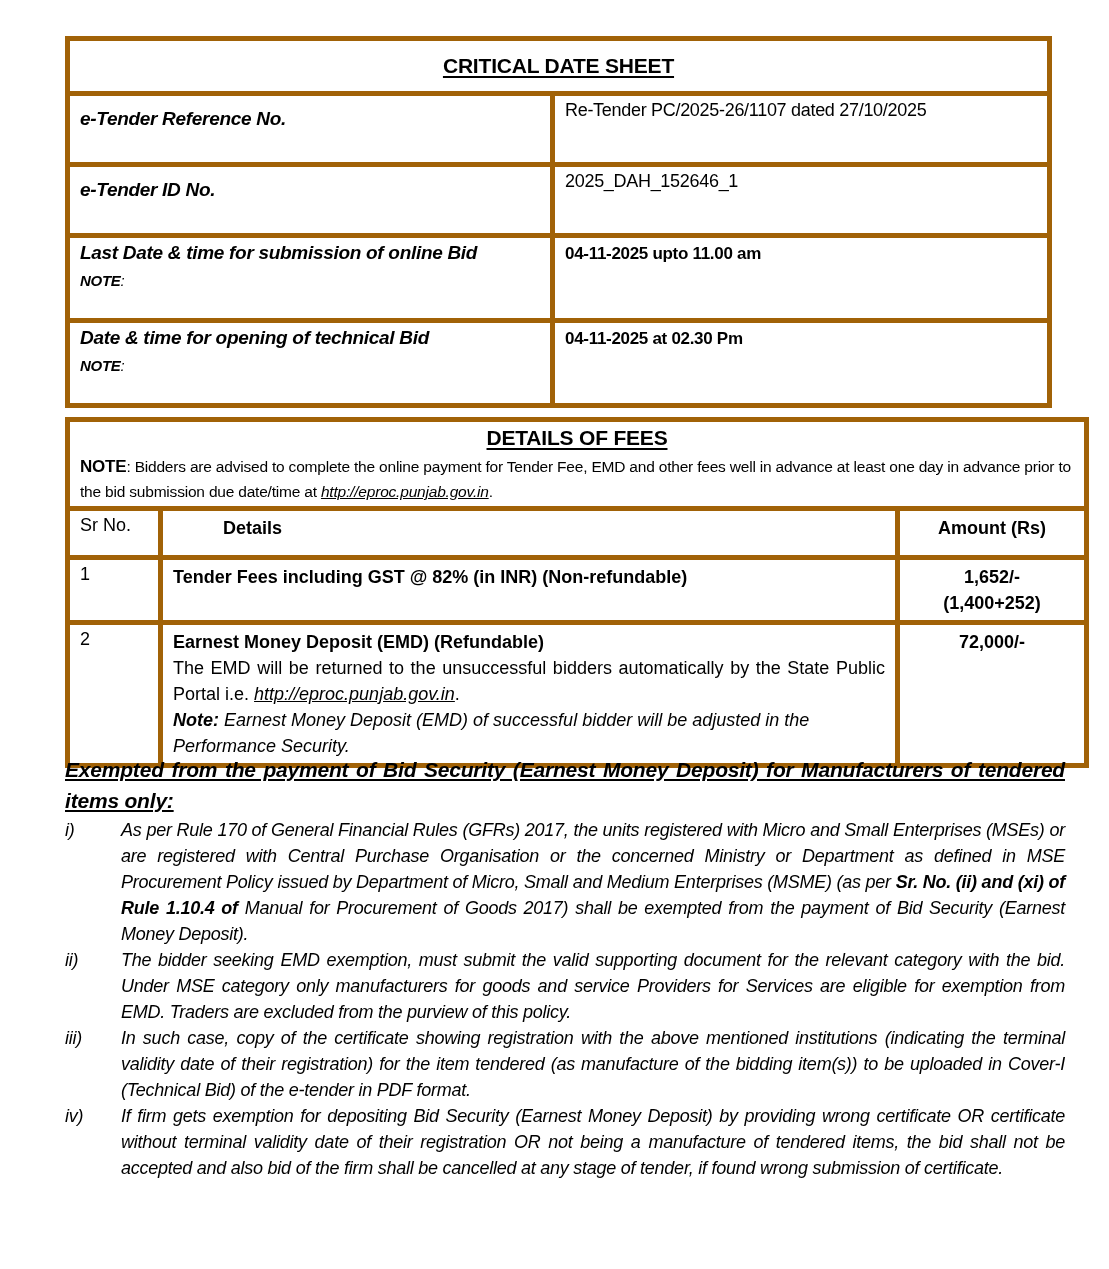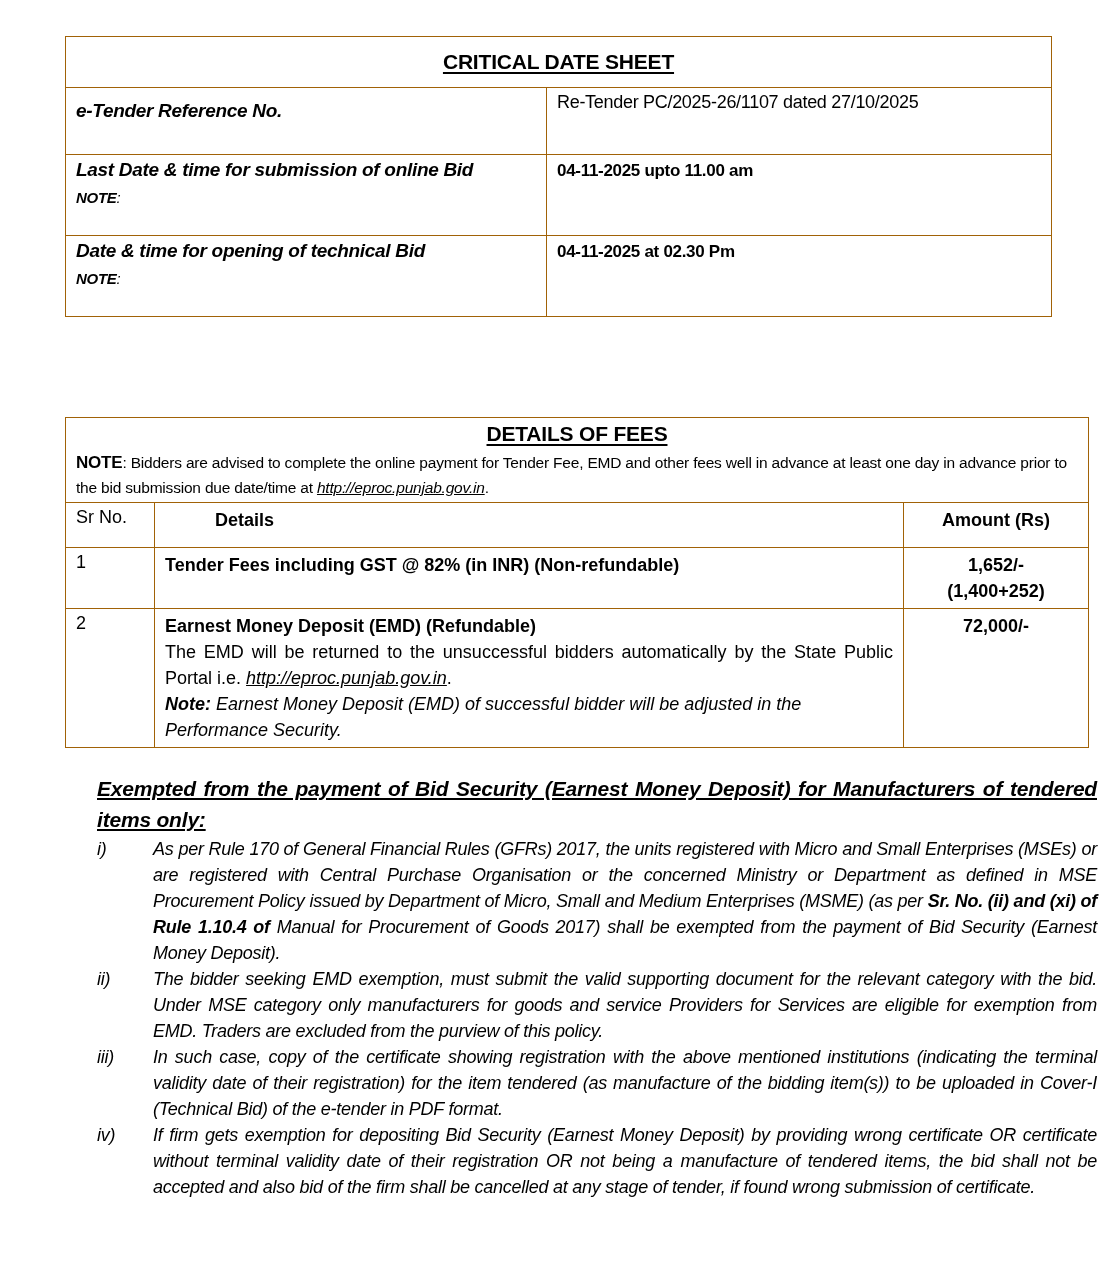--- a/index.html
+++ b/index.html
@@ -1,21 +1,21 @@
 <!DOCTYPE html>
 <html><head>
 <meta charset="utf-8">
 <style>
   html, body { margin: 0; padding: 0; background: #ffffff; }
   body { width: 1109px; height: 1269px; position: relative; overflow: hidden;
          font-family: "Liberation Sans", sans-serif; color: #000; }
   .doc { position: absolute; left: 0; top: 0; width: 1109px; }
 
   table { border-collapse: collapse; }
-  td { border: 1px solid #a16207; vertical-align: top; padding: 0; }
+  td { border: 5px solid #a16207; vertical-align: top; padding: 0; }
 
   
   #cds { position: absolute; left: 65px; top: 36px; width: 987px; }
   #cds .title-cell { height: 50px; text-align: center; vertical-align: middle; }
   .ttl { font-weight: bold; font-size: 21px; text-decoration: underline; text-underline-offset: 3px; letter-spacing: -0.2px; }
   #cds .lbl { width: 460px; padding: 12px 10px 0 10px; font-weight: bold; font-size: 19px; letter-spacing: -0.3px; font-style: italic; }
   #cds .val { padding: 4px 10px 0 10px; font-size: 18px; letter-spacing: -0.3px; }
   #cds .val.b { font-weight: bold; font-size: 17px; padding-top: 6px; }
   #cds tr.r1 td, #cds tr.r2 td { height: 54px; }
   #cds tr.r3 td, #cds tr.r4 td { height: 74px; }
@@ -35,21 +35,21 @@
   #fees .amt { width: 164px; padding: 4px 10px; font-size: 18px; font-weight: bold; text-align: center; line-height: 26px; }
   #fees tr.hdr td { height: 36px; }
   #fees tr.hdr .det { font-weight: bold; padding-left: 60px; }
   #fees tr.hdr .amt { text-align: center; }
   #fees tr.f1 td { height: 50px; }
   #fees tr.f1 .det { font-weight: bold; }
   .just { text-align: justify; text-align-last: auto; }
   .ital { font-style: italic; }
 
   
-  #exempt { position: absolute; left: 65px; top: 773px; width: 1000px; margin-left: 32px; }
+  #exempt { position: absolute; left: 65px; top: 754px; width: 1000px; }
   .ex-title { font-size: 21px; font-weight: bold; font-style: italic; text-decoration: underline;
               line-height: 31px; text-align: justify; letter-spacing: -0.2px; }
   .ex-list { margin-top: 1px; }
   .ex-item { display: flex; font-size: 18px; font-style: italic; line-height: 26px; letter-spacing: -0.25px; }
   .ex-num { width: 56px; flex: none; }
   .ex-text { flex: 1; text-align: justify; }
   .ex-text b { font-style: italic; }
 </style>
 </head>
 <body>
@@ -59,20 +59,24 @@
   <table id="cds">
     <tbody>
         <tr>
       <td colspan="2" class="title-cell">
         <span class="ttl">CRITICAL DATE SHEET</span>
       </td>
     </tr>
     <tr class="r1">
       <td class="lbl">e-Tender Reference No.</td>
       <td class="val">Re-Tender PC/2025-26/1107 dated 27/10/2025</td>
+    </tr>
+    <tr class="r2">
+      <td class="lbl">e-Tender ID No.</td>
+      <td class="val">2025_DAH_152646_1</td>
     </tr>
     <tr class="r3">
       <td class="lbl withnote">
         <span>Last Date &amp; time for submission of online Bid</span>
         <span class="note-sm"><span>NOTE</span><span class="colon">:</span></span>
       </td>
       <td class="val b">04-11-2025 upto 11.00 am</td>
     </tr>
     <tr class="r4">
       <td class="lbl withnote">

